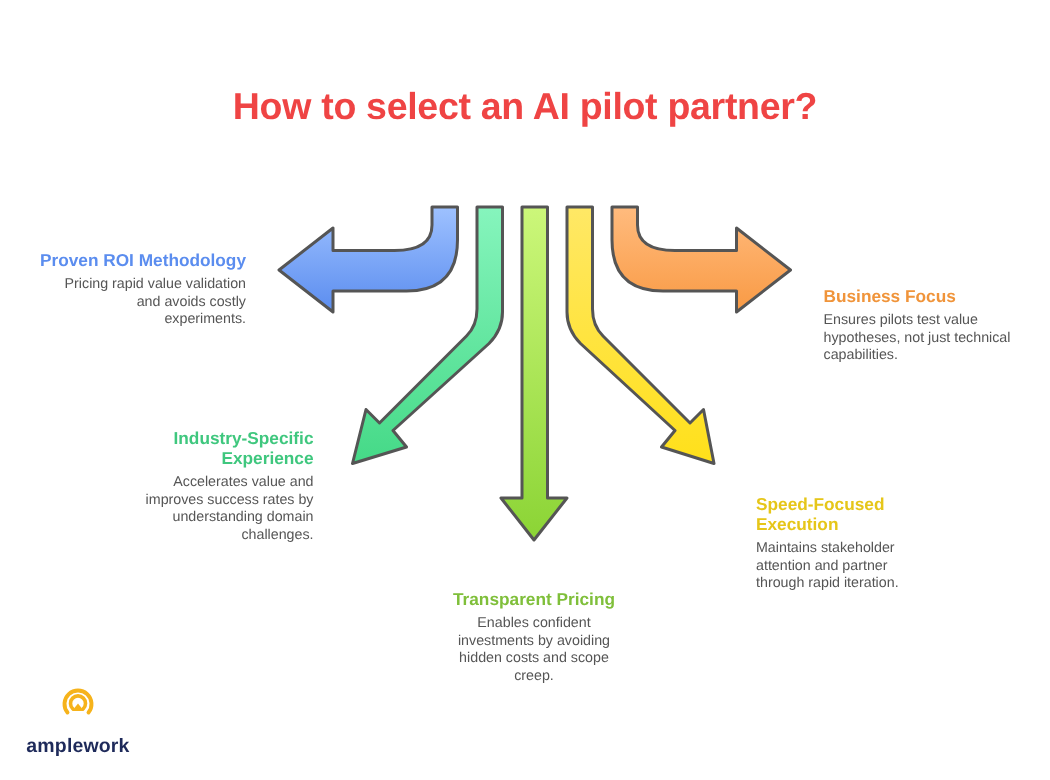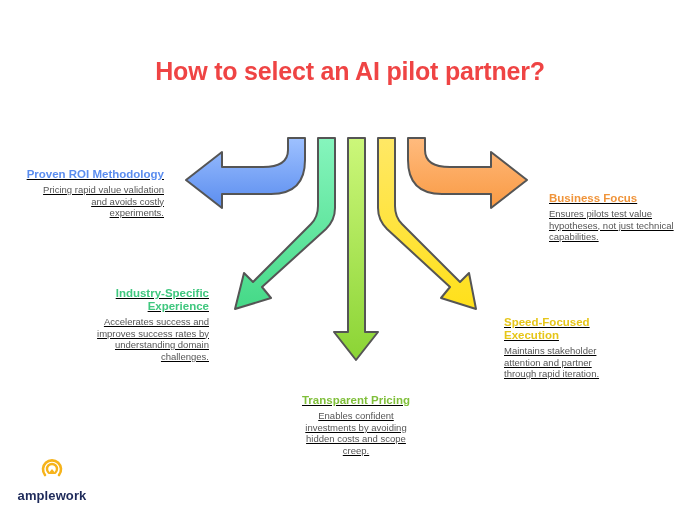--- a/index.html
+++ b/index.html
@@ -1,19 +1,19 @@
 <!DOCTYPE html>
 <html><head>
   <meta charset="utf-8">
   <style>
     html, body { margin: 0; padding: 0; background: #ffffff; }
     body { width: 700px; height: 520px; position: relative; overflow: hidden; font-family: "Liberation Sans", sans-serif; }
     .title { position: absolute; left: 0; top: 57px; width: 700px; text-align: center; font-size: 25px; font-weight: bold; color: #ef4444; letter-spacing: -0.2px; }
     svg.diagram { position: absolute; left: 0; top: 0; }
-    .block { position: absolute; font-family: "Liberation Sans", sans-serif; text-decoration: underline; }
+    .block { position: absolute; font-family: "Liberation Sans", sans-serif; }
     .block .head { font-size: 11.5px; font-weight: bold; line-height: 13px; margin-bottom: 3px; }
     .block .desc { font-size: 9.5px; color: #555555; line-height: 11.5px; }
     .right-align { text-align: right; }
     .left-align { text-align: left; margin-top: 24px; }
     .center-align { text-align: center; }
     .logo { position: absolute; left: 16px; top: 458px; width: 72px; text-align: center; }
     .logo-text { font-size: 13px; font-weight: bold; color: #1e2a5a; margin-top: 2px; letter-spacing: 0.1px; }
   </style>
 </head>
 <body>
@@ -63,38 +63,38 @@
     <div>experiments.</div>
   </div>
 </div>
 
 <div class="block right-align" style="left:60px; top:287px; width:149px;">
   <div class="head" style="color:#3fc77e">
     <div>Industry-Specific</div>
     <div>Experience</div>
   </div>
   <div class="desc">
-    <div>Accelerates success and</div>
+    <div>Accelerates value and</div>
     <div>improves success rates by</div>
     <div>understanding domain</div>
     <div>challenges.</div>
   </div>
 </div>
 
 <div class="block center-align" style="left:286px; top:394px; width:140px;">
   <div class="head" style="color:#7fbf3a">Transparent Pricing</div>
   <div class="desc">
     <div>Enables confident</div>
     <div>investments by avoiding</div>
     <div>hidden costs and scope</div>
     <div>creep.</div>
   </div>
 </div>
 
-<div class="block left-align" style="left:504px; top:292px; width:150px;">
+<div class="block left-align" style="left:504px; top:307px; width:150px;">
   <div class="head" style="color:#e6c619">
     <div>Speed-Focused</div>
     <div>Execution</div>
   </div>
   <div class="desc">
     <div>Maintains stakeholder</div>
     <div>attention and partner</div>
     <div>through rapid iteration.</div>
   </div>
 </div>

